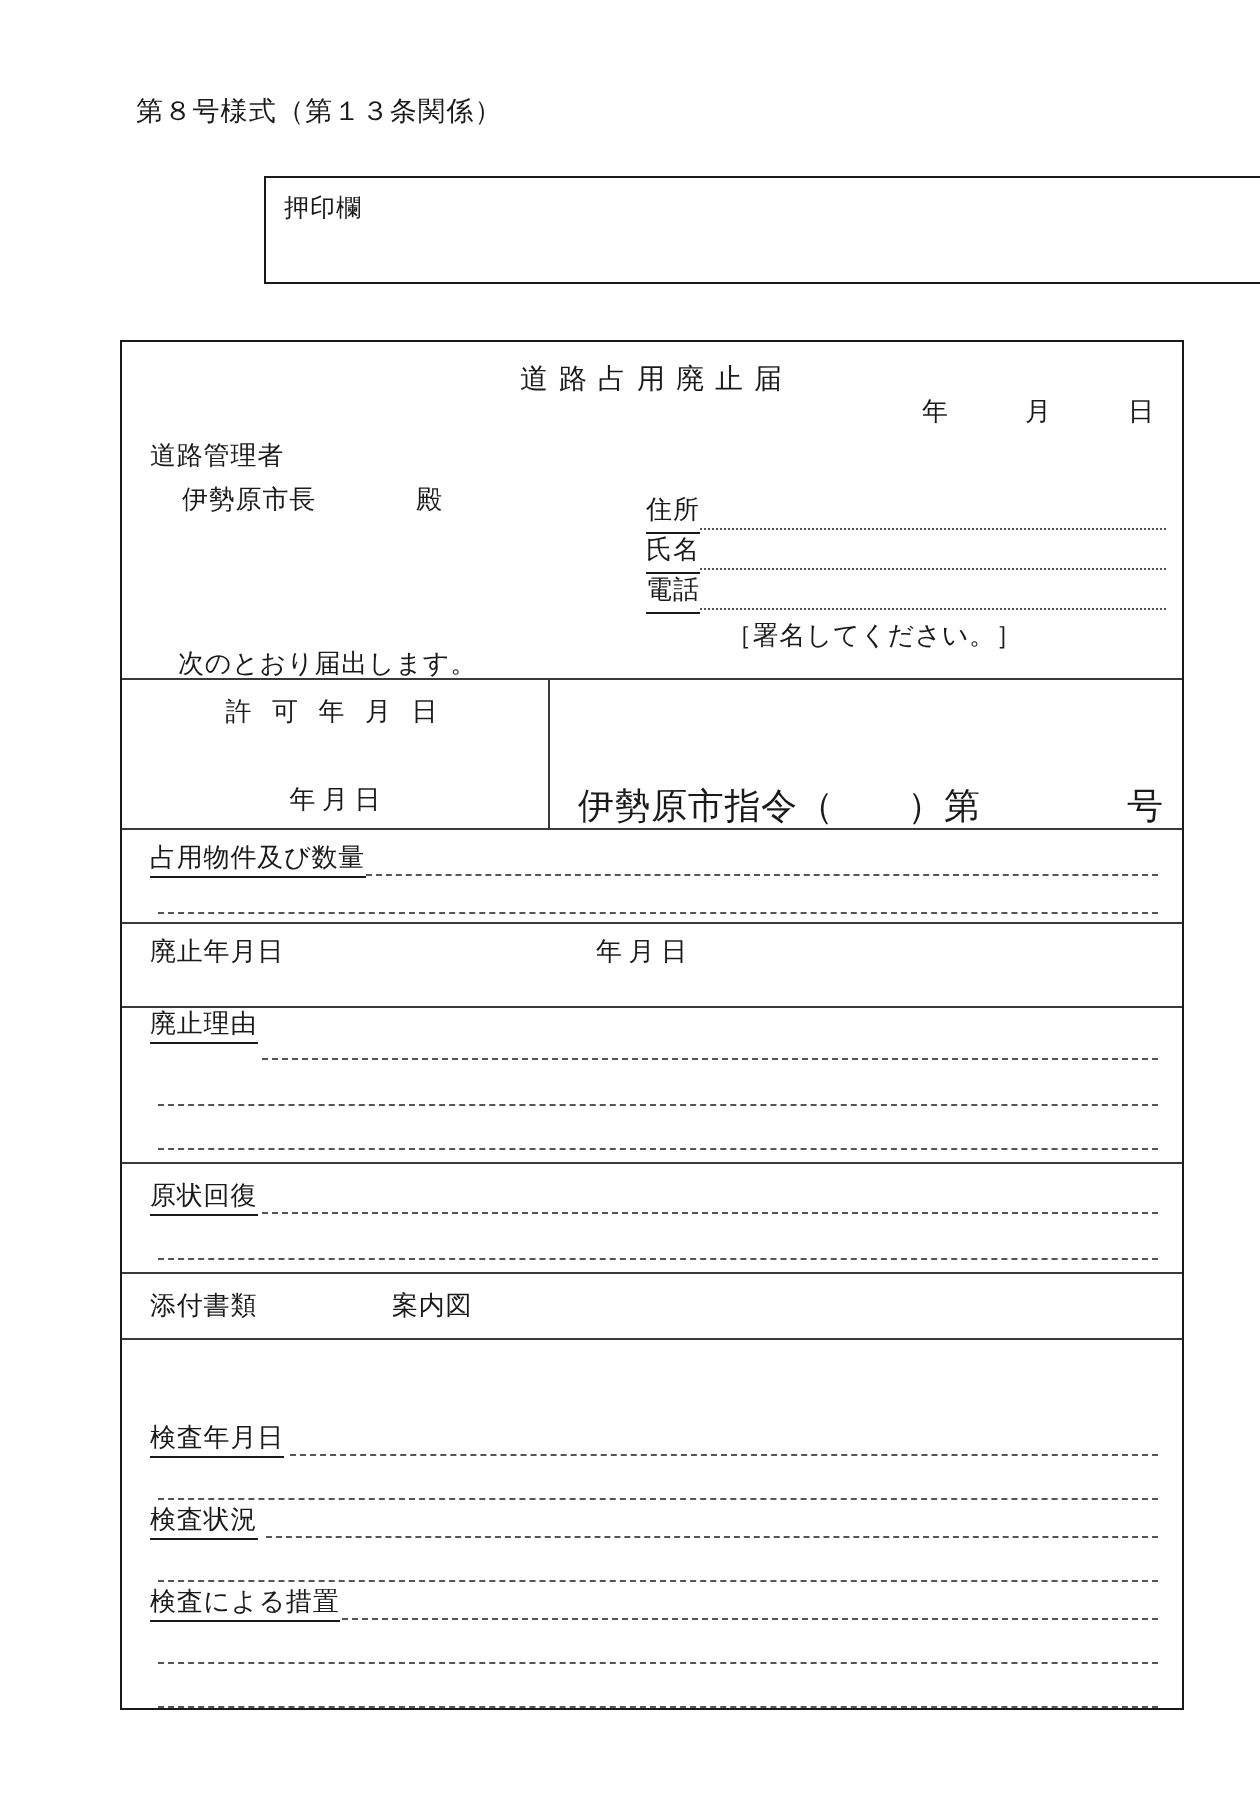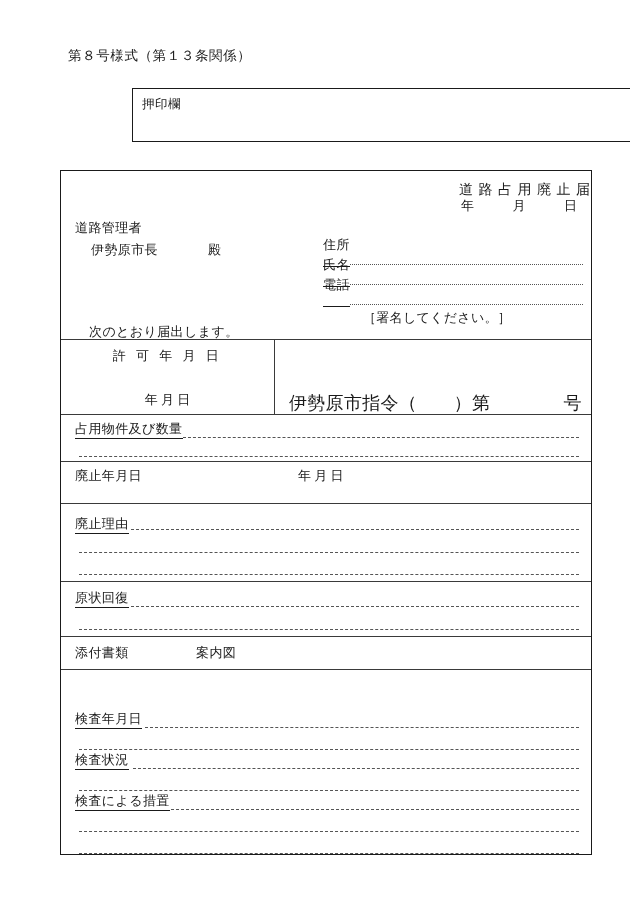--- a/index.html
+++ b/index.html
@@ -61,21 +61,21 @@
     white-space: nowrap;
     font-size: 13px;
     letter-spacing: 0.4px;
   }
 
   .title {
     position: absolute;
     top: 10px;
     left: 0;
     width: 100%;
-    text-align: right;
+    text-align: center;
     font-size: 14px;
     letter-spacing: 1px;
     white-space: nowrap;
   }
 
   .date-top {
     position: absolute;
     top: 26px;
     left: 400px;
     font-size: 13px;
@@ -93,21 +93,21 @@
   }
   .app-row {
     position: relative;
     height: 20px;
     display: flex;
     align-items: flex-end;
   }
   .app-label {
     font-size: 13px;
     border-bottom: 1px solid #1a1a1a;
-    padding-bottom: 12px;
+    padding-bottom: 2px;
     letter-spacing: 0.5px;
     flex: 0 0 auto;
   }
   .app-dots {
     flex: 1 1 auto;
     border-bottom: 1px dotted #555;
     height: 0;
     margin-bottom: 2px;
   }
   .sign-note {
@@ -279,21 +279,21 @@
   <div class="plain-label" style="left:14px; top:296px;">廃止年月日</div>
   <div class="date-inline" style="left:237px; top:296px;">
     <span>年</span>
     <span class="dt-gap"></span>
     <span>月</span>
     <span class="dt-gap"></span>
     <span>日</span>
   </div>
   <div class="hr" style="top:332px;"></div>
 
-  <div class="field-label" style="left:14px; top:344px;font-family:Liberation Mono, monospace;">廃止理由</div>
+  <div class="field-label" style="left:14px; top:332px;font-family:Liberation Mono, monospace;">廃止理由</div>
   <div class="dash-line" style="left:70px; top:358px; width:448px;"></div>
   <div class="dash-line" style="left:18px; top:381px; width:500px;"></div>
   <div class="dash-line" style="left:18px; top:403px; width:500px;"></div>
   <div class="hr" style="top:410px;"></div>
 
   <div class="field-label" style="left:14px; top:418px;font-family:Liberation Mono, monospace;">原状回復</div>
   <div class="dash-line" style="left:70px; top:435px; width:448px;"></div>
   <div class="dash-line" style="left:18px; top:458px; width:500px;"></div>
   <div class="hr" style="top:465px;"></div>
 

